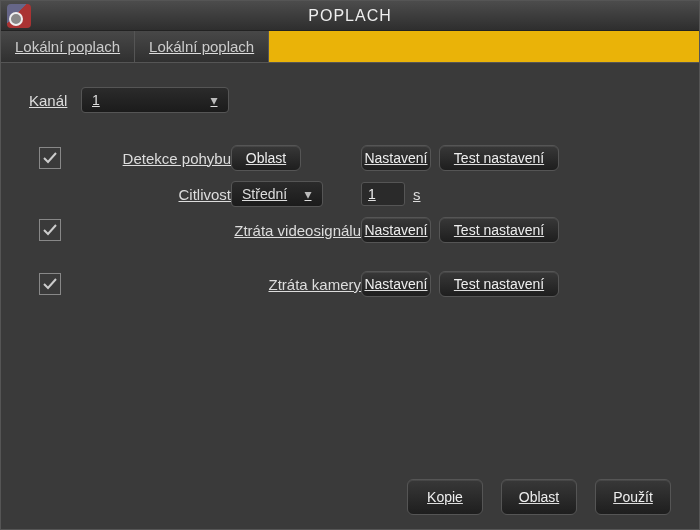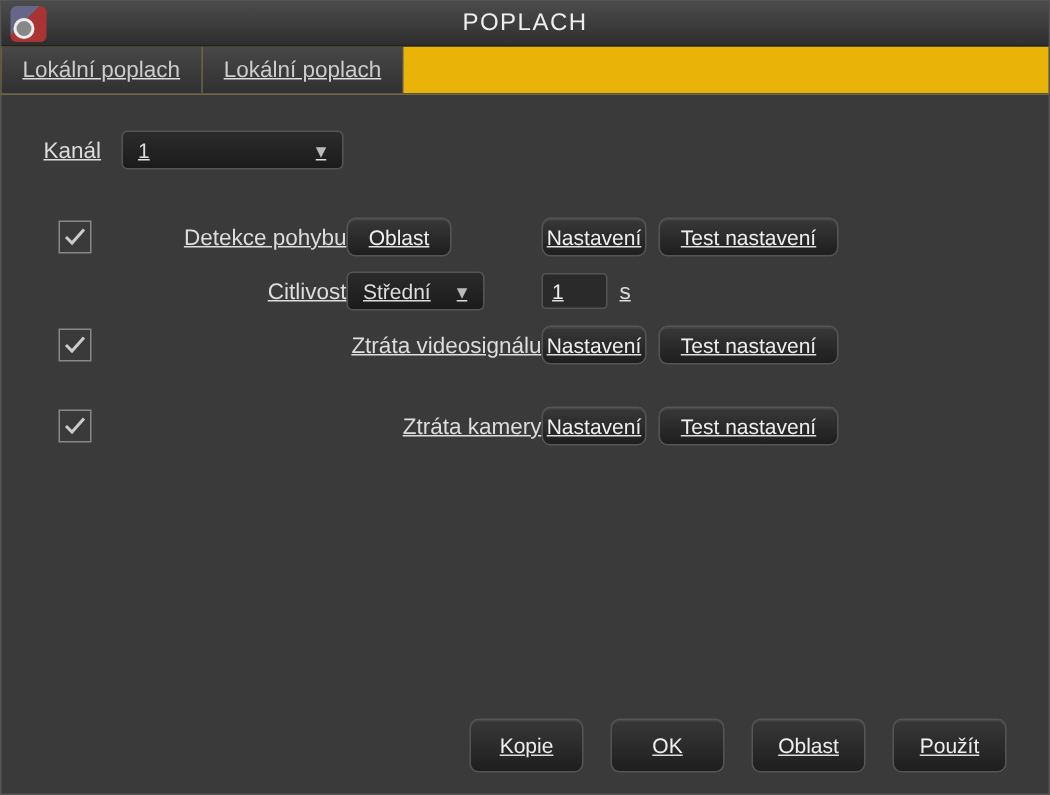--- a/index.html
+++ b/index.html
@@ -259,23 +259,20 @@
       </div>
     </div>
 
   </div>
 
   <div class="footer">
     <div class="btn footer-btn">
       <span>Kopie</span>
     </div>
     <div class="btn footer-btn">
-      <span>OK</span>
-    </div>
-    <div class="btn footer-btn">
       <span>Oblast</span>
     </div>
     <div class="btn footer-btn">
       <span>Použít</span>
     </div>
   </div>
 
 </div>
 
 </body></html>

